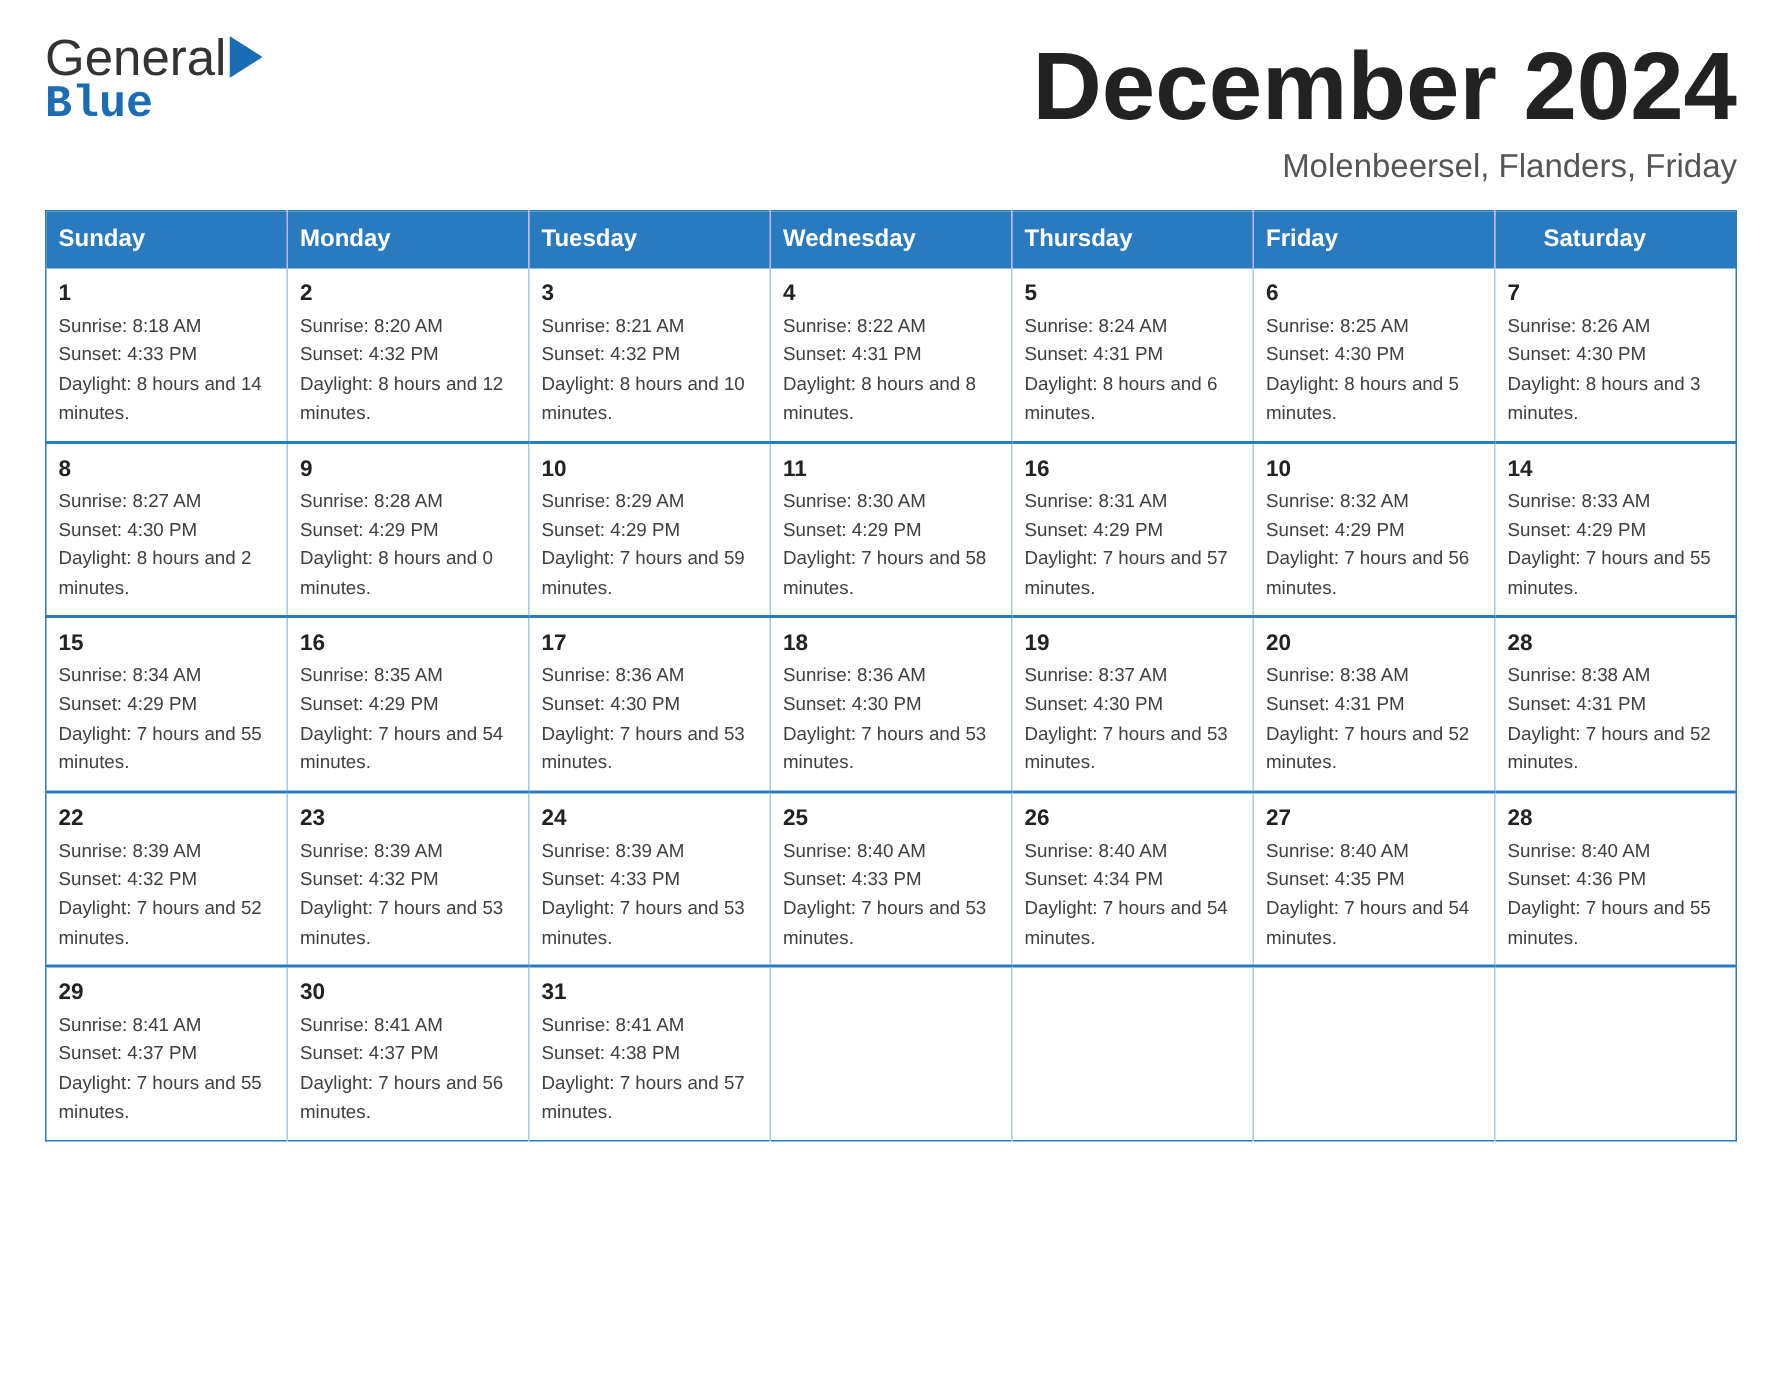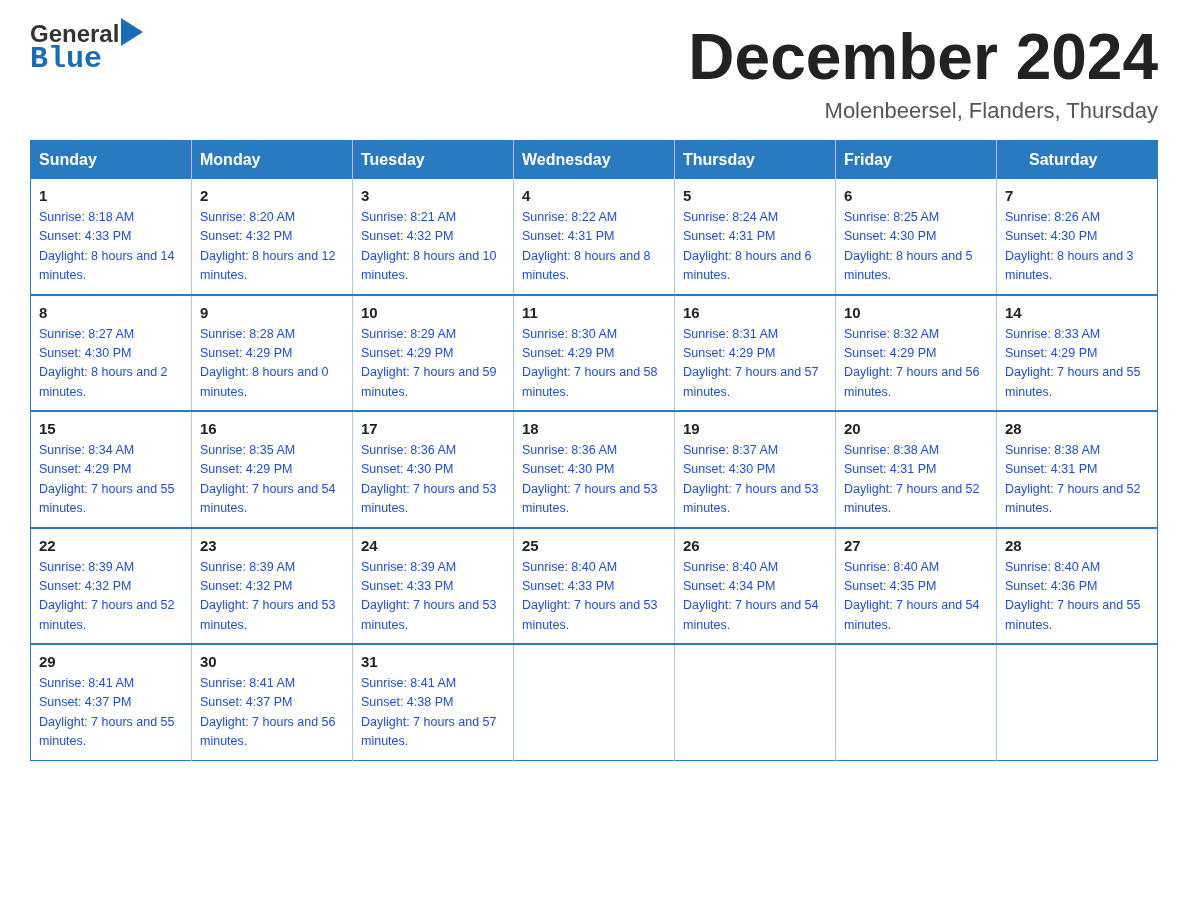--- a/index.html
+++ b/index.html
@@ -71,42 +71,42 @@
     .day-num {
       font-size: 15px;
       font-weight: bold;
       display: block;
       margin-bottom: 4px;
       color: #222;
     }
     .day-info {
       font-size: 12.5px;
       line-height: 1.55;
-      color: #1d4ed8;
+      color: #404040;
     }
     .empty-cell {
       background: #fff;
     }
   </style>
 </head>
 <body>
 
 <div class="header-area">
   <div class="logo">
     <div style="display:flex;align-items:center;">
-      <span style="font-size:24px;font-weight:bold;color:#333;font-family:Arial;">General</span>
+      <span style="font-size:34px;font-weight:normal;color:#333;font-family:Arial;">General</span>
       <svg width="22" height="28" viewBox="0 0 22 28" style="margin-left:2px;margin-top:-4px;">
         <polygon points="0,0 22,14 0,28" fill="#1a6db5"></polygon>
       </svg>
     </div>
     <div style="font-size:30px;font-weight:bold;color:#1a6db5;font-family:Liberation Mono, monospace;margin-top:-6px;">Blue</div>
   </div>
   <div class="title-area">
     <div class="main-title">December 2024</div>
-    <div class="subtitle">Molenbeersel, Flanders, Thursday</div>
+    <div class="subtitle">Molenbeersel, Flanders, Friday</div>
   </div>
 </div>
 
 <table class="calendar">
   <thead>
     <tr>
     <th>Sunday</th>
         <th>Monday</th>
         <th>Tuesday</th>
         <th>Wednesday</th>

